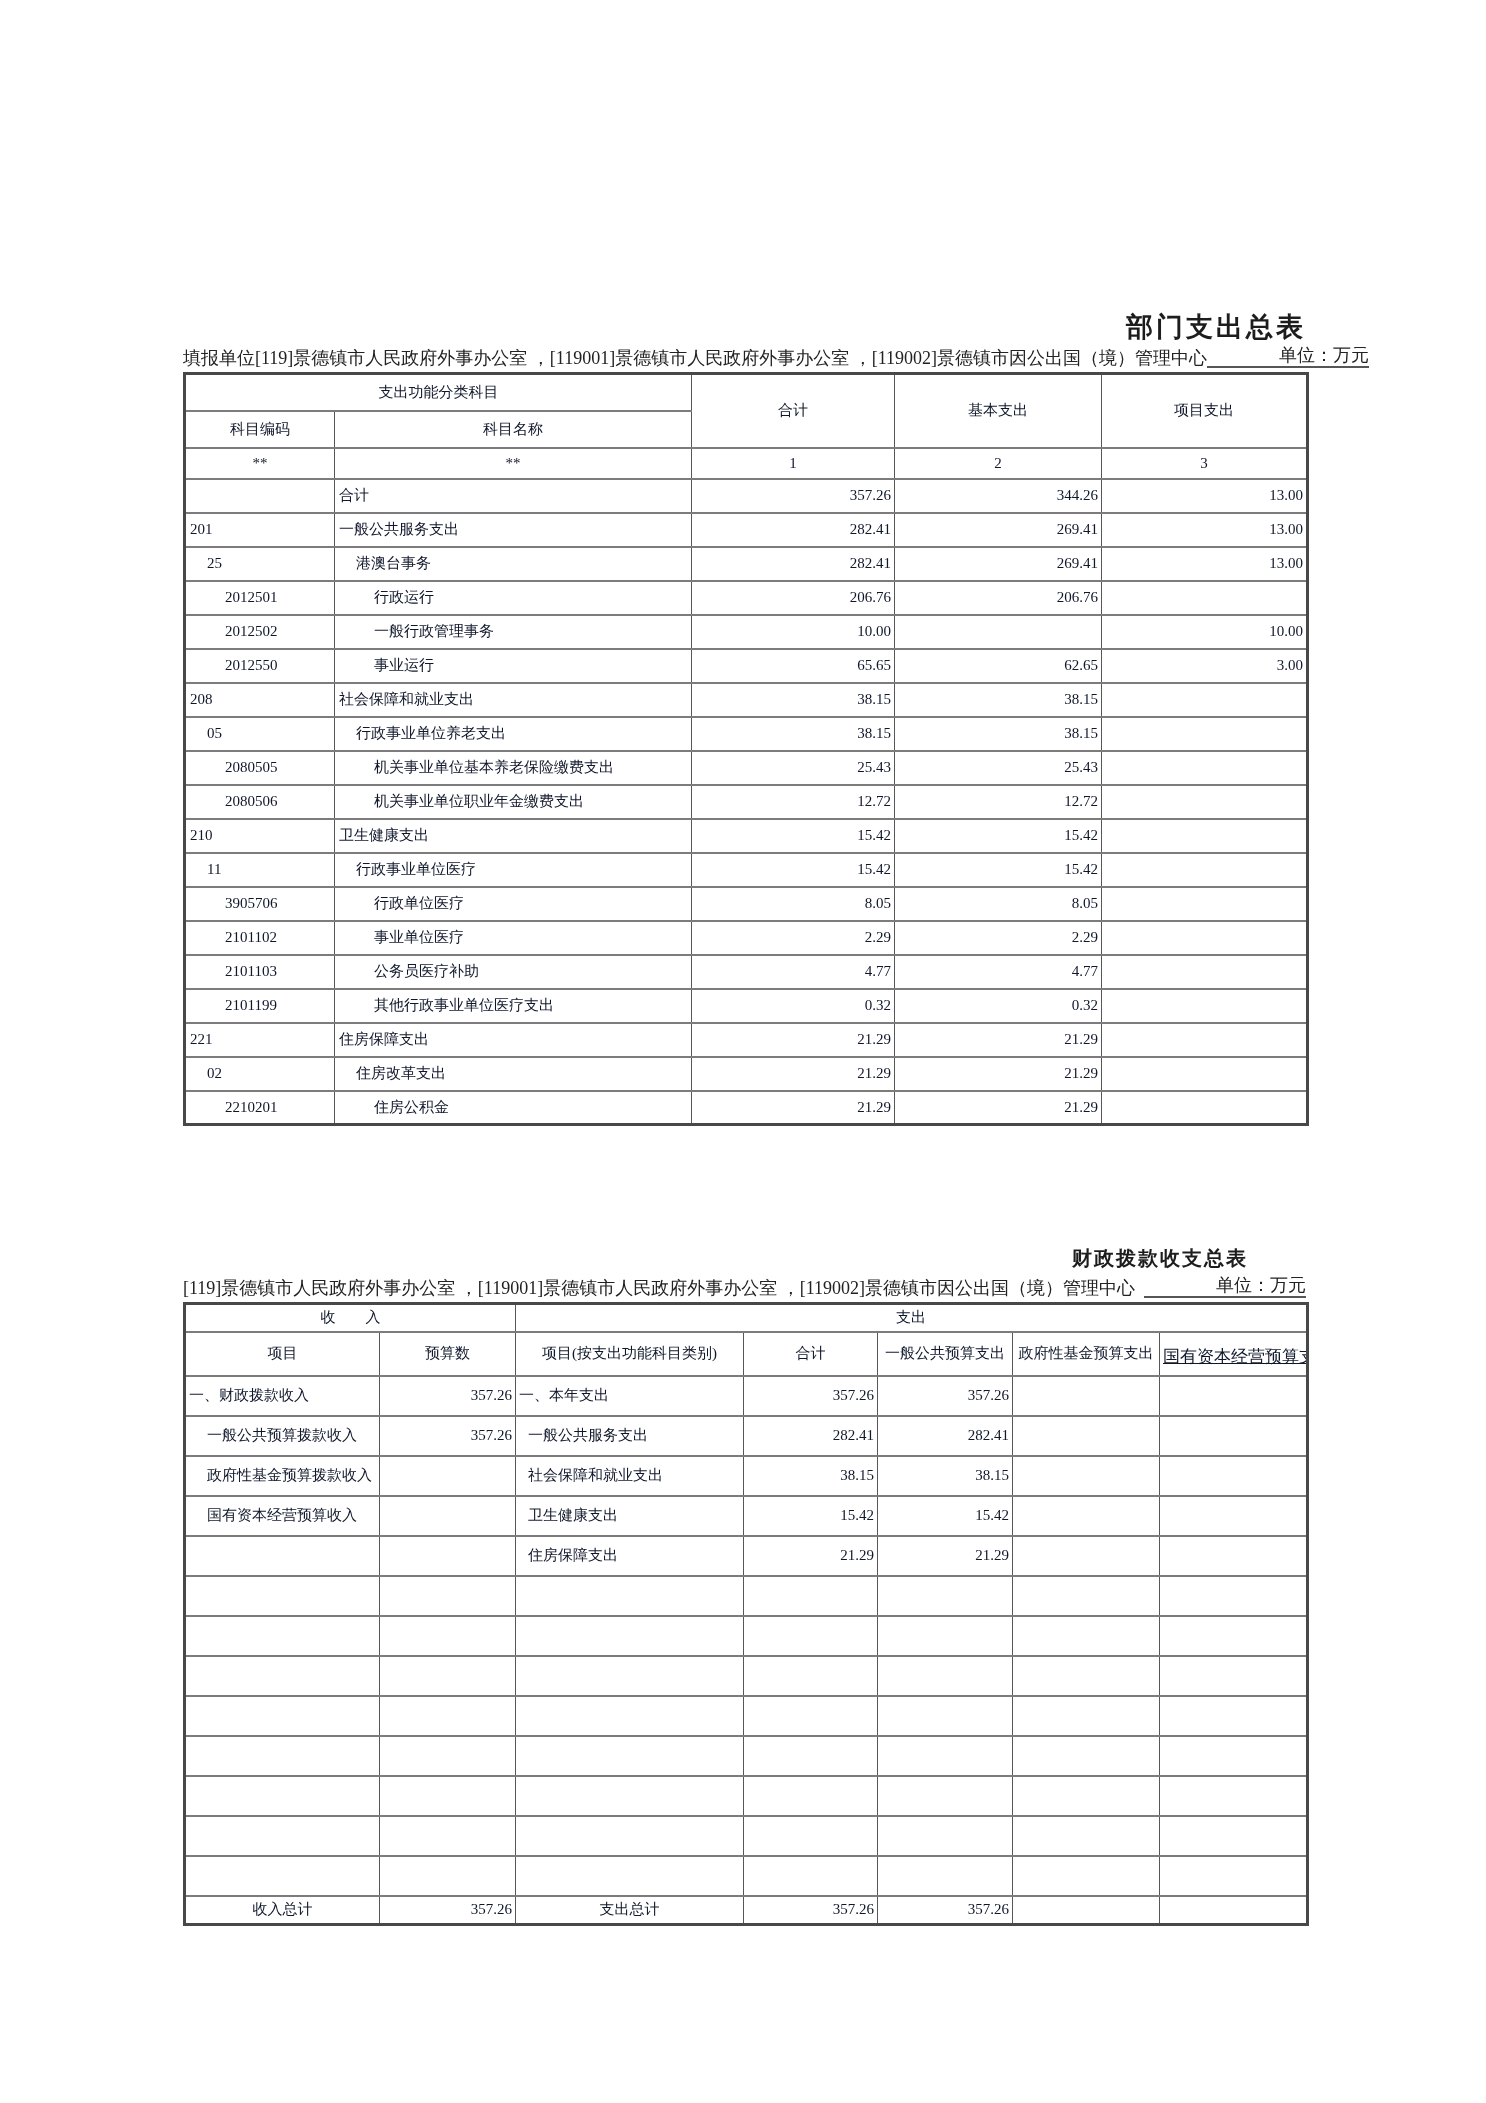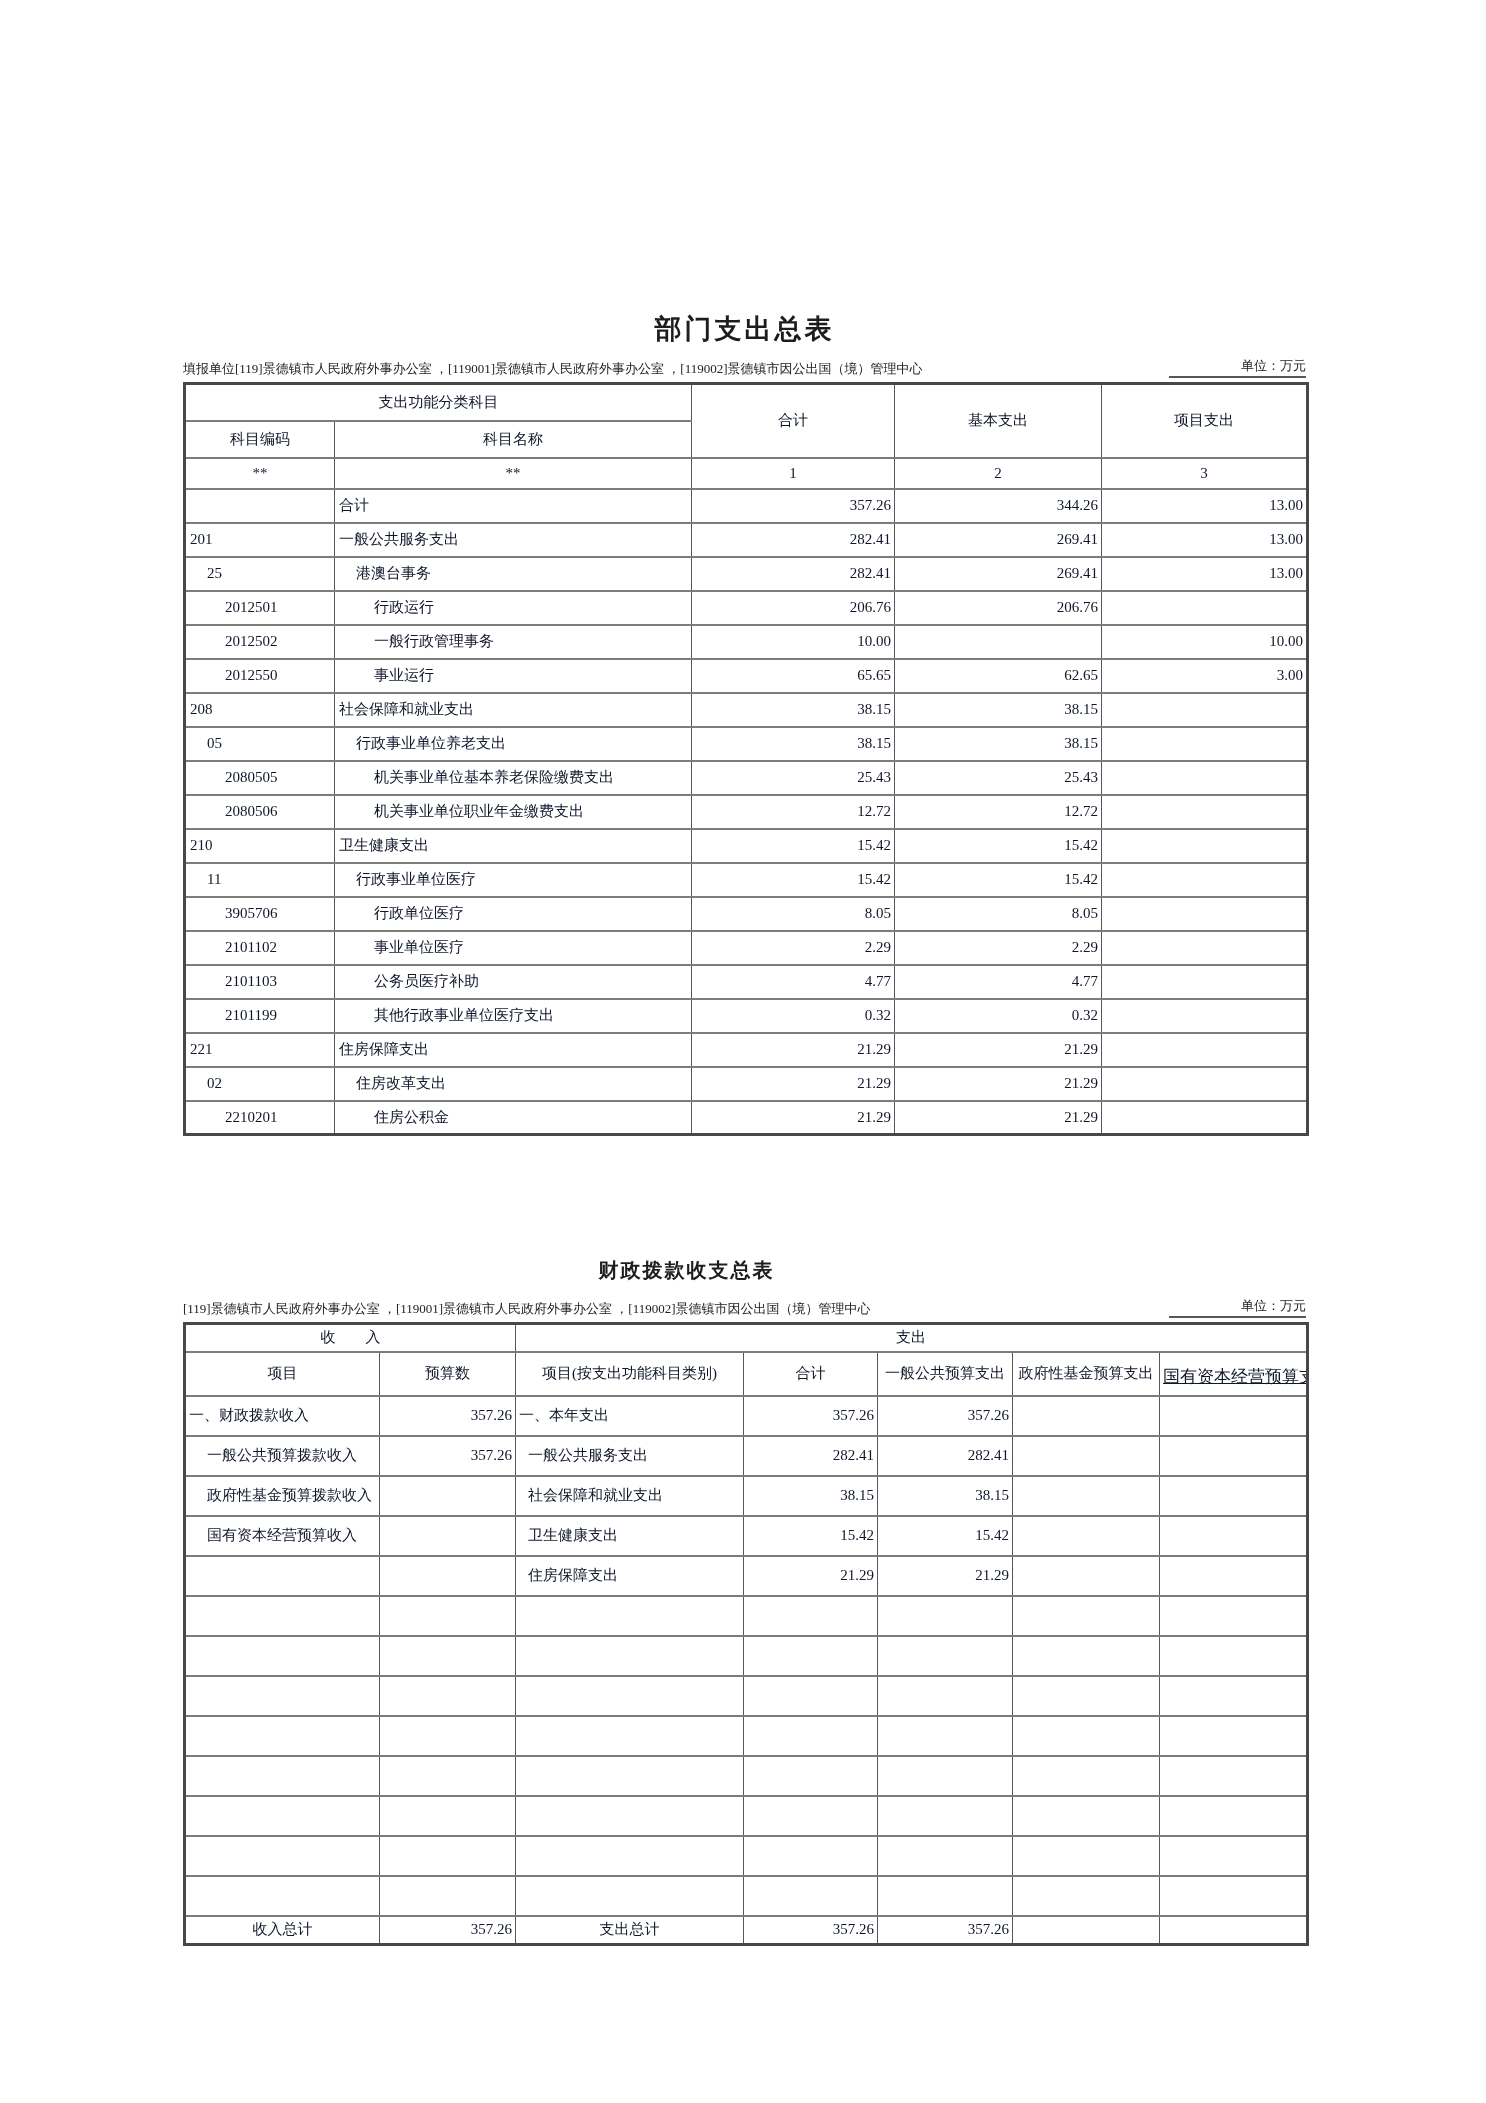--- a/index.html
+++ b/index.html
@@ -5,28 +5,28 @@
   html,body{margin:0;padding:0;}
   body{
     width:1486px;height:2103px;background:#ffffff;color:#262626;
     font-family:"Liberation Serif","DejaVu Serif",serif;
     overflow:hidden;
   }
   .doc{position:relative;width:1486px;height:2103px;background:#fff;}
   .content{position:absolute;left:183px;top:0;width:1123px;}
 
   .tbl-title{
-    margin:0;text-align:center;font-weight:bold;color:#1d1d1d;
+    margin:0;text-align:right;font-weight:bold;color:#1d1d1d;font-family:Liberation Mono, monospace;
   }
   .title1{padding-top:312px;font-size:27px;letter-spacing:3px;line-height:34px;}
   .title2{margin-top:118px;font-size:20px;letter-spacing:2px;line-height:32px;transform:translateX(-58px);}
 
   .meta-row{
     display:flex;justify-content:space-between;align-items:flex-end;
-    margin-top:10px;font-size:13px;line-height:19px;color:#222;
+    margin-top:0;font-size:18px;line-height:19px;color:#222;
   }
   .meta-filler{white-space:nowrap;}
   .meta-unit{
     white-space:nowrap;padding-left:72px;padding-bottom:1px;
     border-bottom:2px solid #565656;
   }
 
   table.sheet{
     width:1123px;table-layout:fixed;border-collapse:collapse;
     margin-top:4px;font-size:15px;color:#0f172a;

